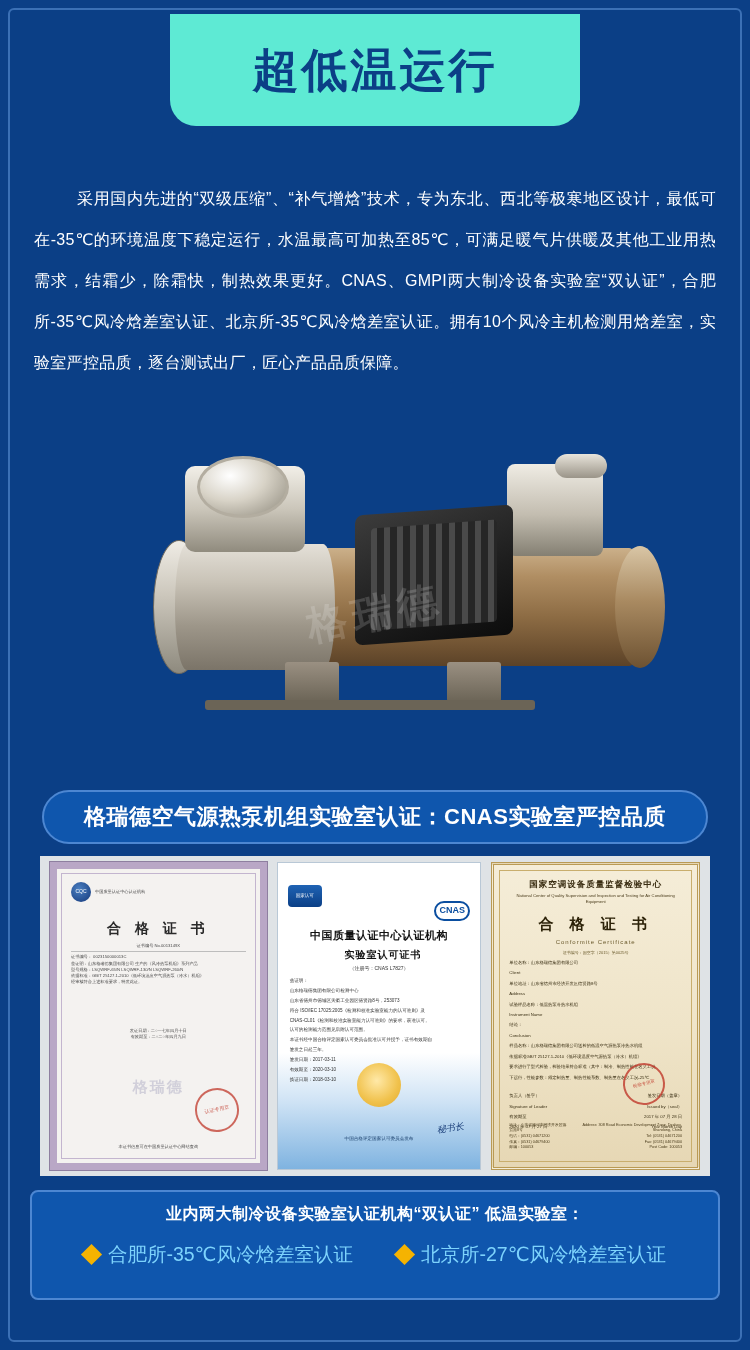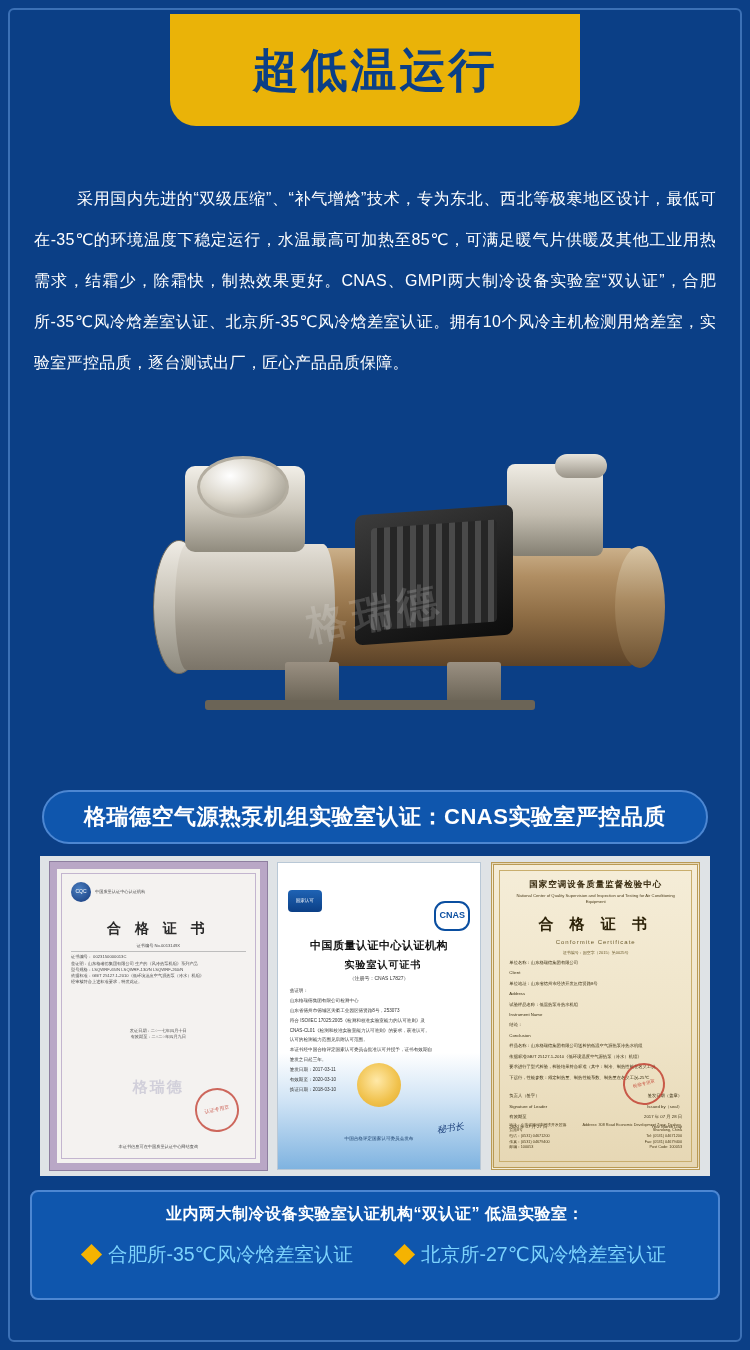--- a/index.html
+++ b/index.html
@@ -25,21 +25,21 @@
     border: 2px solid #3b70b5;
     border-radius: 6px;
     pointer-events: none;
   }
 
   
   .header {
     position: absolute;
     left: 170px; top: 14px;
     width: 410px; height: 112px;
-    background: #eab308;
+    background: #5eead4;
     border-bottom-left-radius: 26px;
     border-bottom-right-radius: 26px;
     display: flex;
     align-items: center;
     justify-content: center;
   }
   .header-title {
     font-size: 46px;
     font-weight: bold;
     color: #0b3f86;
@@ -227,21 +227,21 @@
     font-weight: bold; letter-spacing: 2px;
   }
 
   
   .cert2 {
     background: linear-gradient(180deg,#ffffff 0%,#ffffff 62%,#cfe3f5 78%,#7fb3e0 100%);
     border: 1px solid #b9c8d6;
   }
   .cert2-top { display: flex; align-items: center; justify-content: space-between; padding: 8px 10px 0; }
   .cnas-badge {
-    width: 36px; height: 30px; border-radius: 11px;
+    width: 36px; height: 20px; border-radius: 11px;
     border: 2px solid #0a4ea0; color: #0a4ea0;
     font-size: 9px; font-weight: bold;
     display: flex; align-items: center; justify-content: center; margin-top: 30px;
   }
   .cnas-left {
     width: 34px; height: 22px; border-radius: 4px;
     background: linear-gradient(180deg,#1f63b4,#0b3f86);
     color:#fff; font-size: 4.5px; display:flex;align-items:center;justify-content:center;text-align:center;
   }
   .cert2-h1 { text-align: center; font-size: 11px; font-weight: bold; color: #111; margin-top: 6px; letter-spacing: .5px;}

